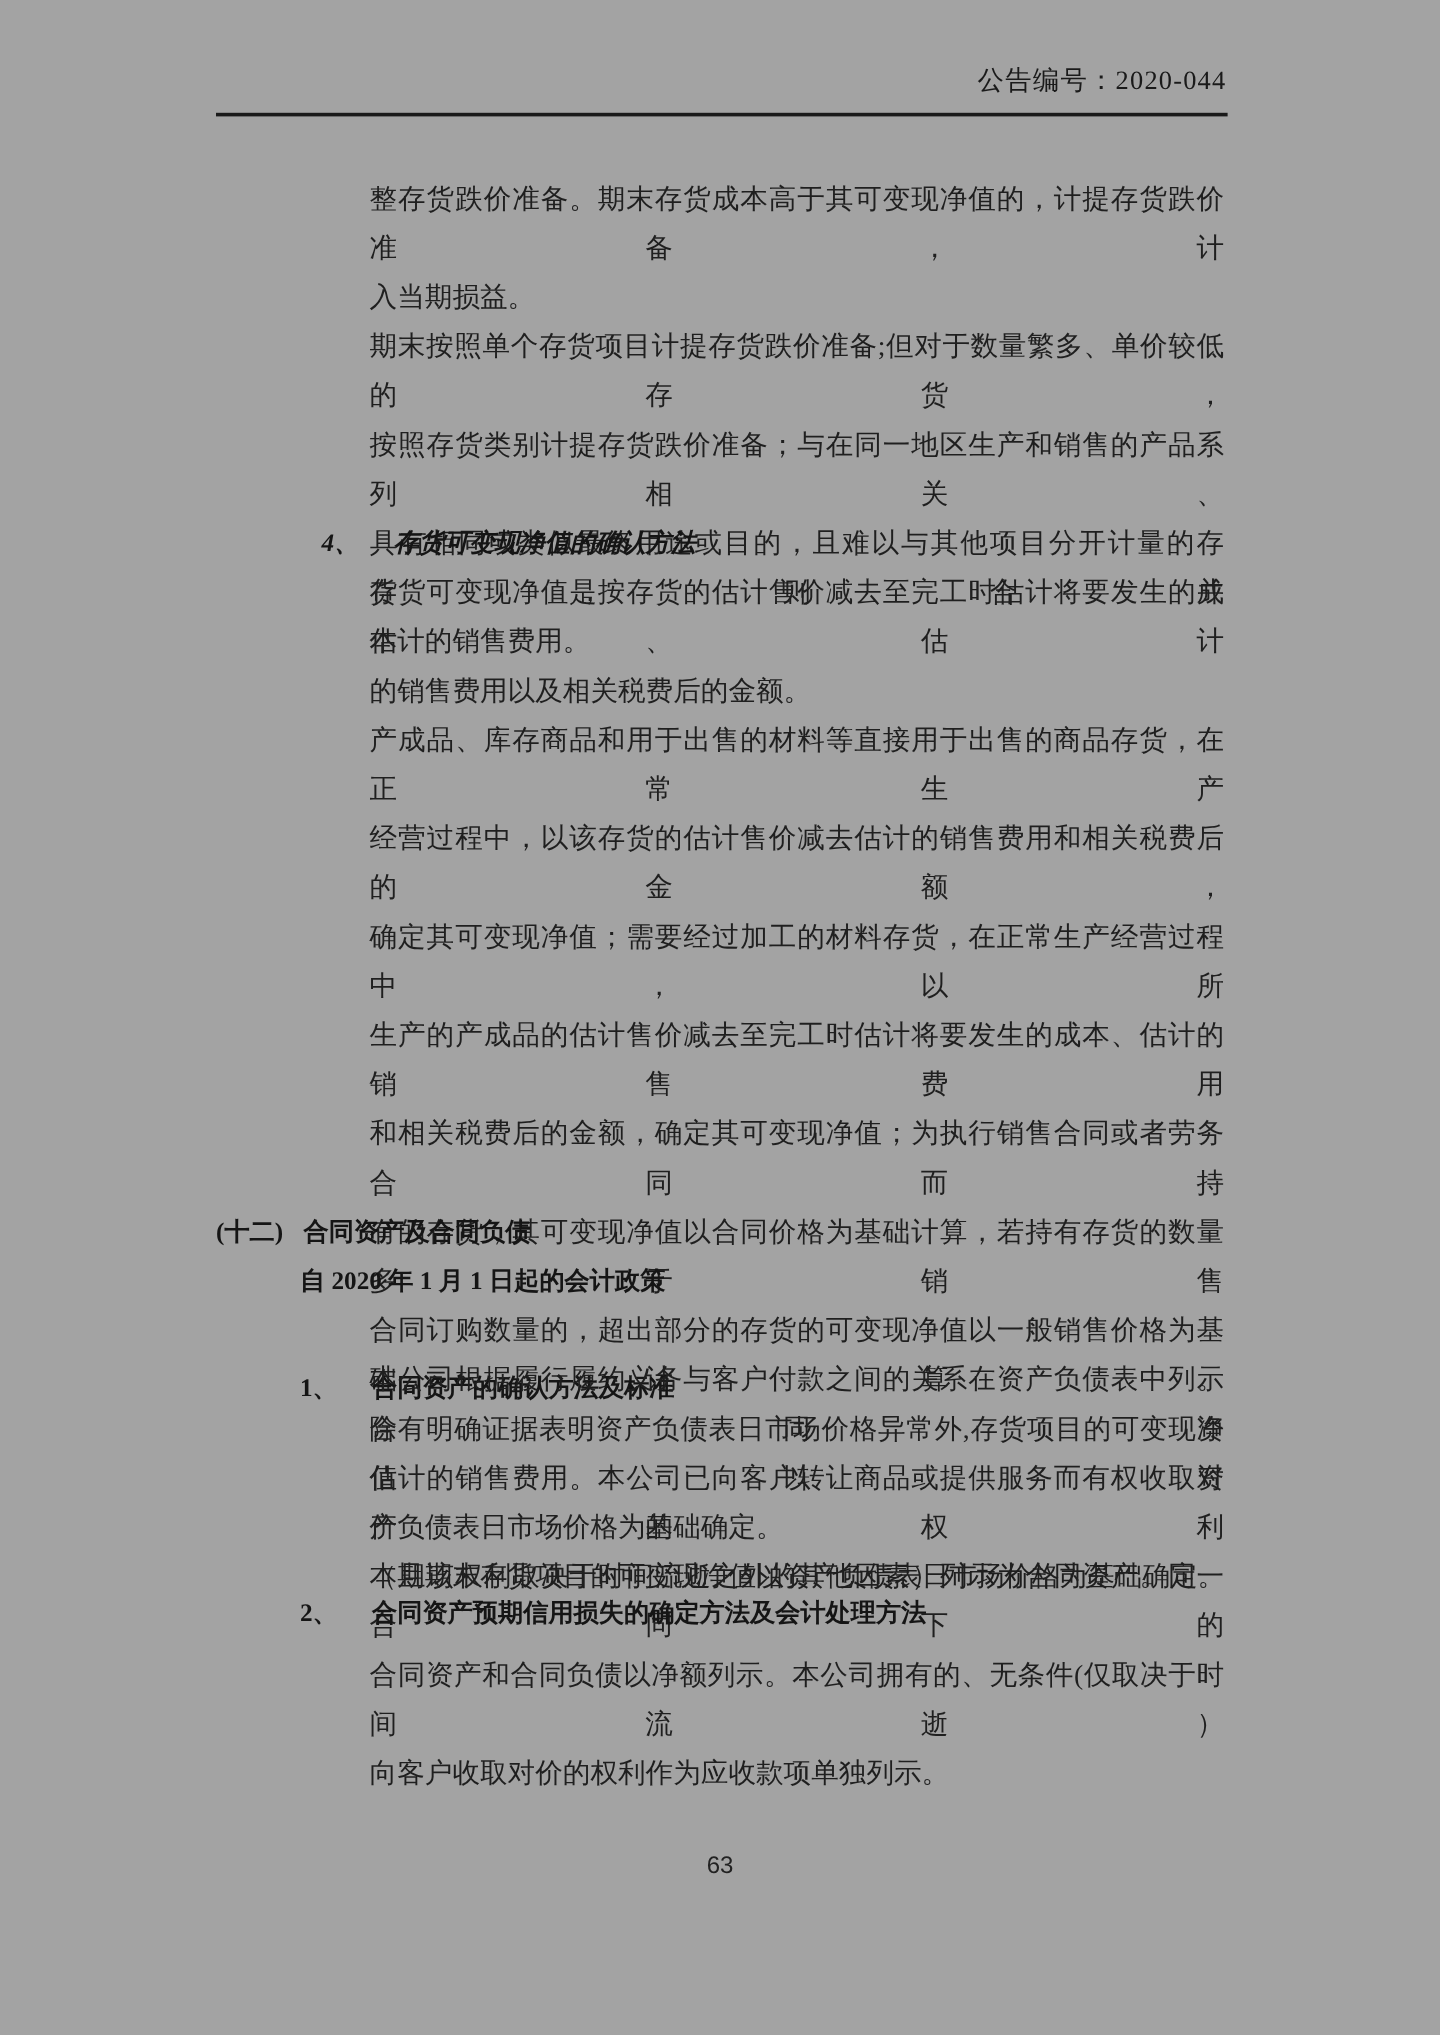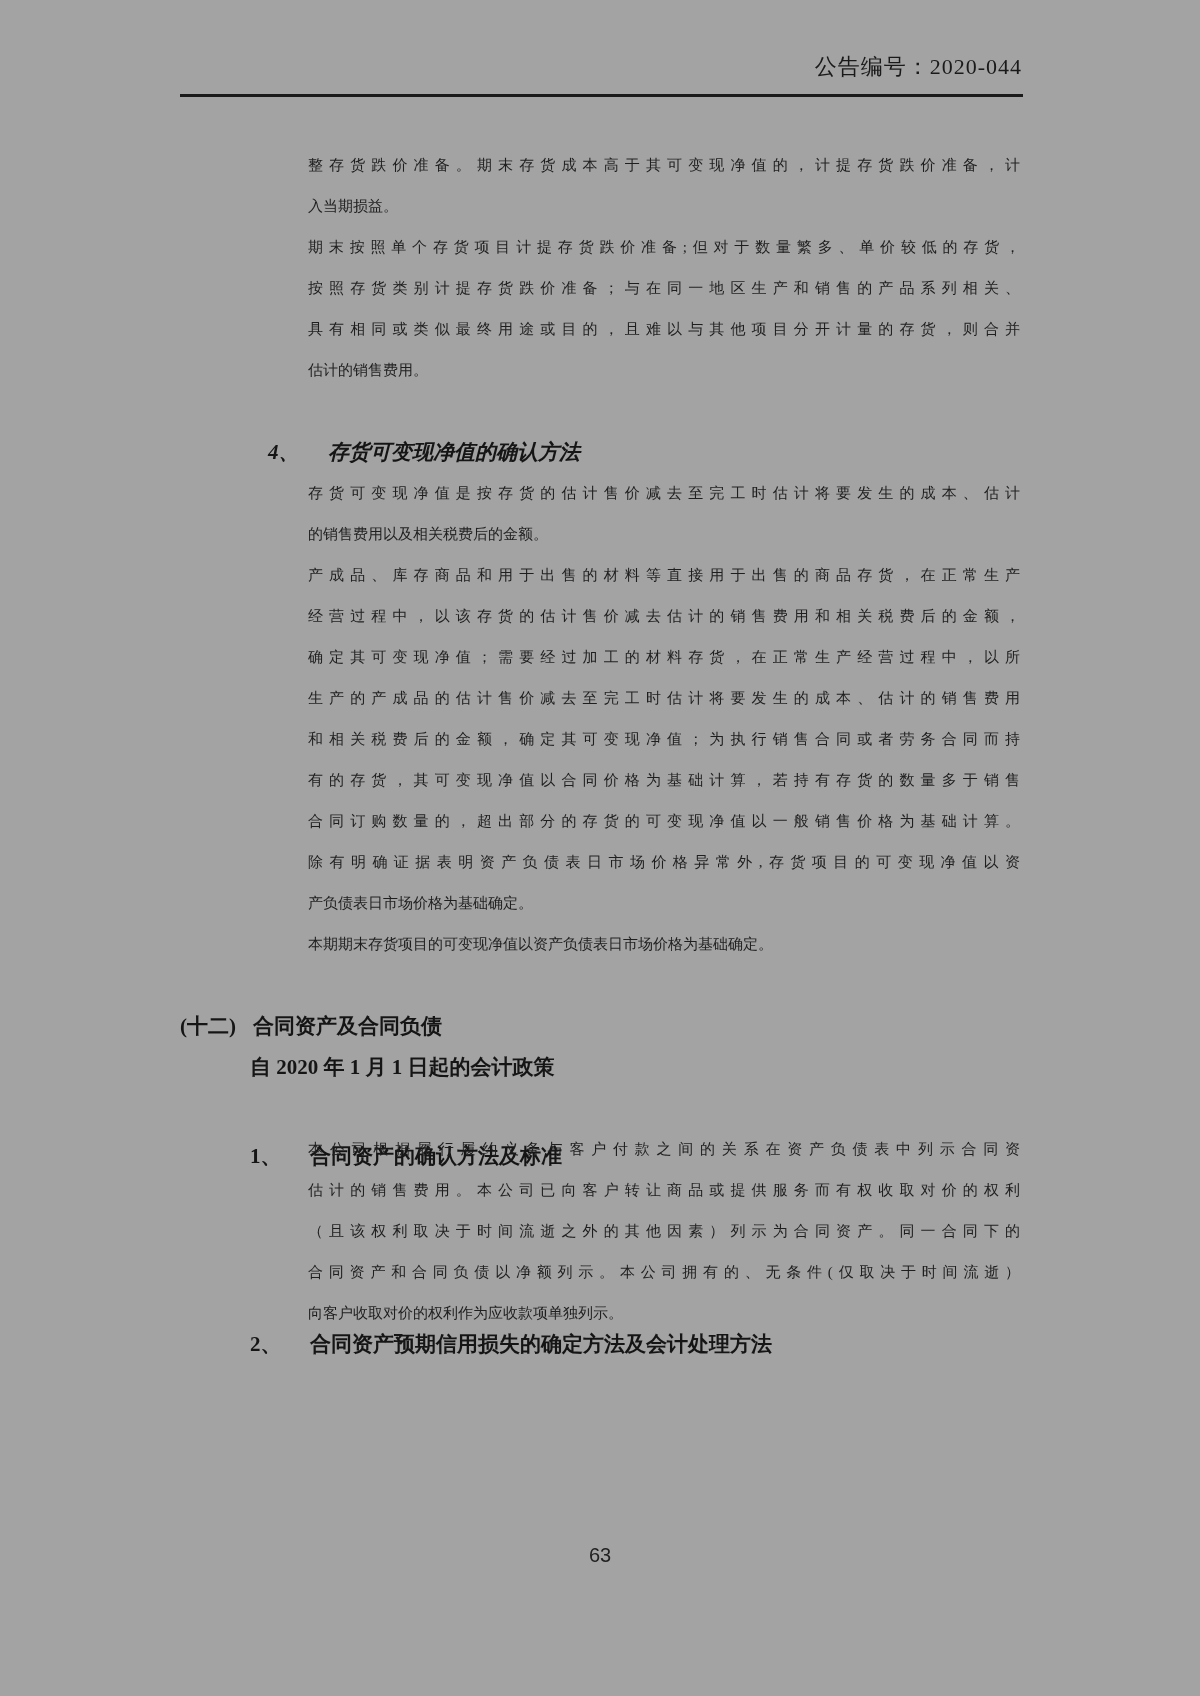--- a/index.html
+++ b/index.html
@@ -17,21 +17,21 @@
     font-size:22px;line-height:30px;
     letter-spacing:1px;
     color:#1a1a1a;
   }
   .header-rule{
     position:absolute;left:180px;top:94px;
     width:843px;height:3px;background:#1a1a1a;
   }
   .para{
     position:absolute;left:308px;width:712px;
-    font-size:15px;line-height:41px;
+    font-size:23px;line-height:41px;
   }
   .line{white-space:nowrap;}
   .line.full{
     white-space:normal;
     text-align:justify;
     text-align-last:justify;
     -moz-text-align-last:justify;
   }
   .heading{
     position:absolute;

